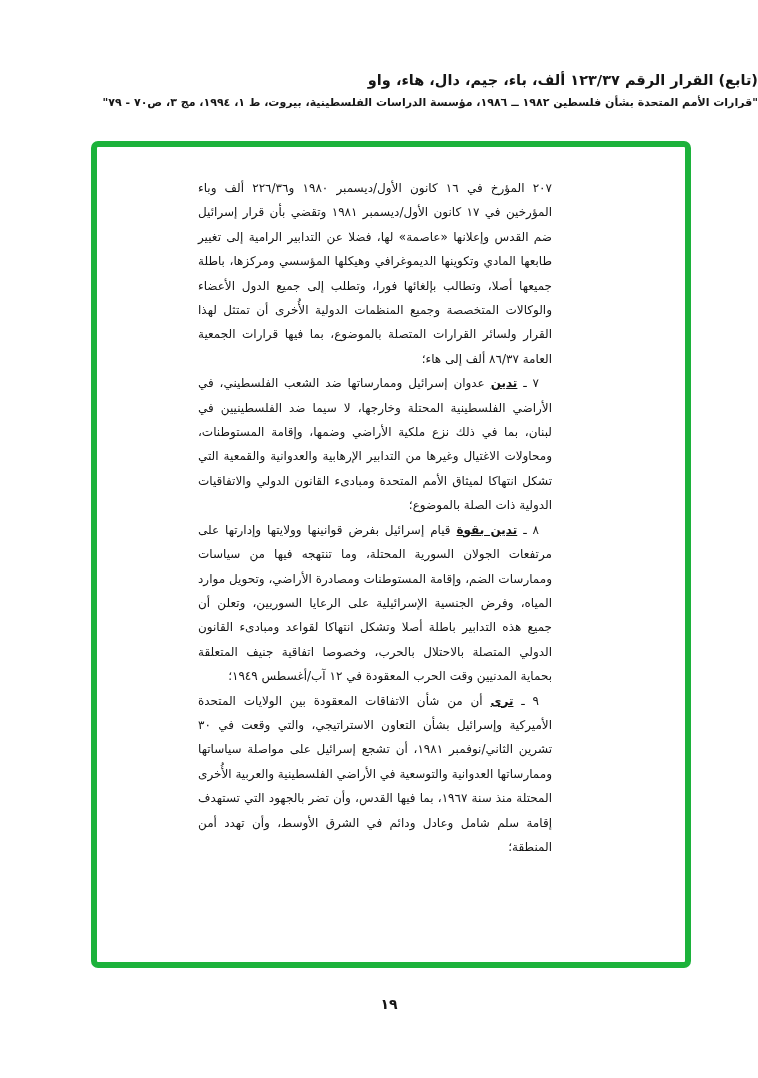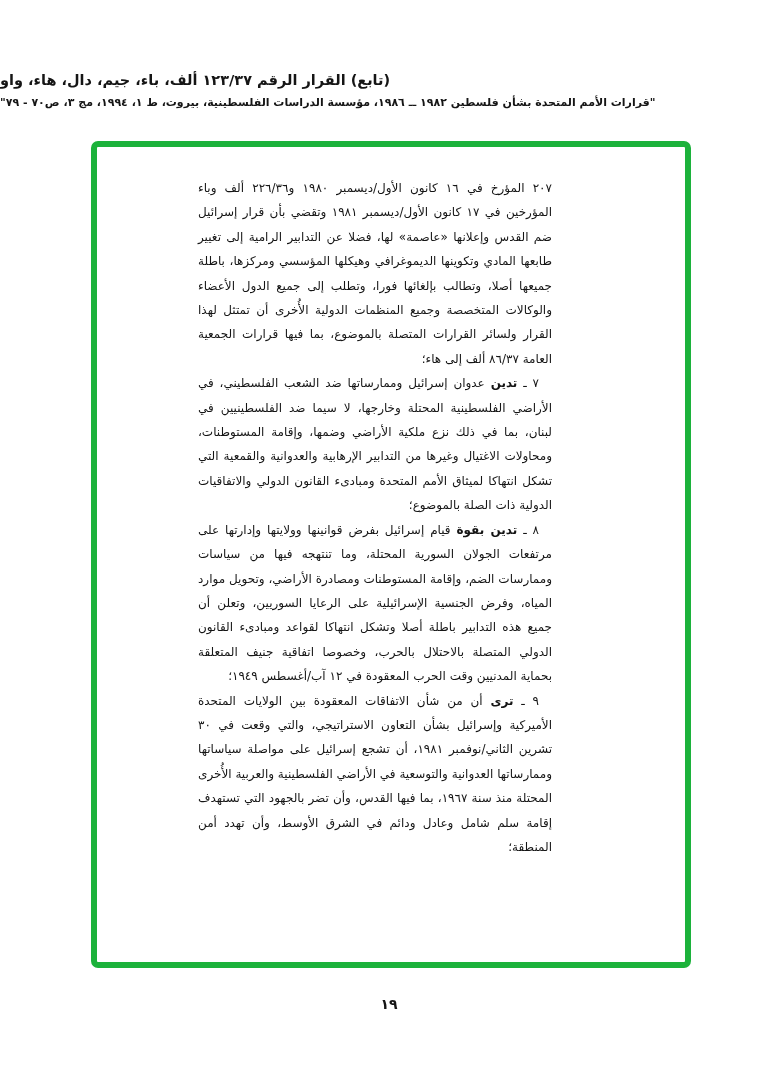--- a/index.html
+++ b/index.html
@@ -10,21 +10,21 @@
     background: #ffffff;
     overflow: hidden;
     font-family: "DejaVu Sans", sans-serif;
     color: #151515;
   }
   .header {
     position: absolute;
     top: 72px;
     left: 0;
     right: 0;
-    text-align: left;
+    text-align: right;
     direction: rtl;
   }
   .header-title {
     font-size: 14.5px;
     font-weight: bold;
     letter-spacing: 0.2px;
   }
   .header-source {
     font-size: 11px;
     font-weight: bold;
@@ -46,21 +46,21 @@
     top: 176px;
     left: 198px;
     width: 354px;
     direction: rtl;
     text-align: justify;
     font-size: 12px;
     line-height: 24.4px;
   }
   .body-text p { margin: 0; padding: 0; }
   .body-text p.indent { text-indent: 13px; }
-  .body-text b { font-weight: bold; }
+  .body-text b { font-weight: bold; text-decoration: underline; }
   .pagenum {
     position: absolute;
     top: 996px;
     left: 0;
     right: 0;
     text-align: center;
     direction: rtl;
     font-size: 14px;
     font-weight: bold;
     padding-left: 20px;

